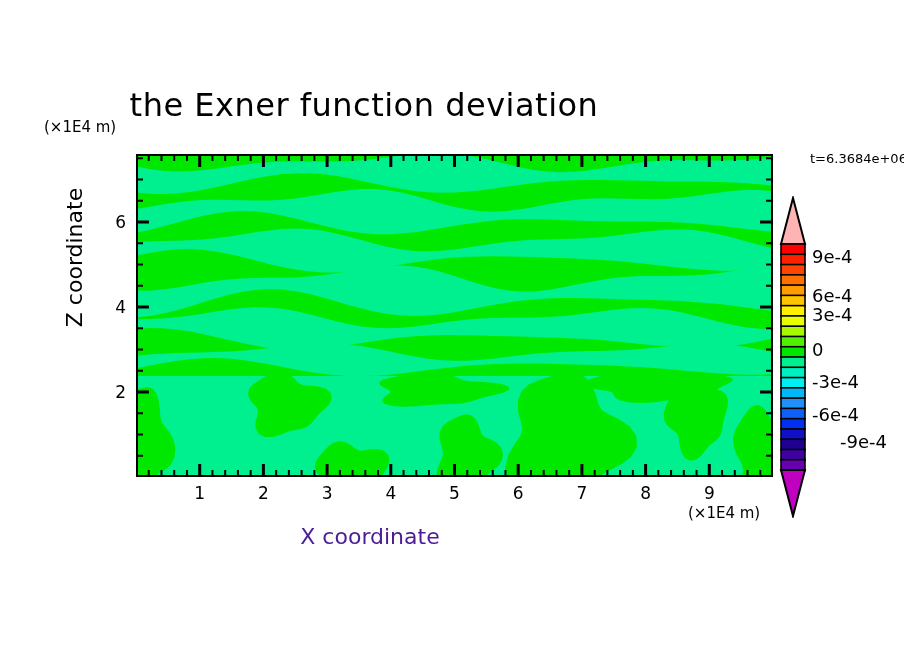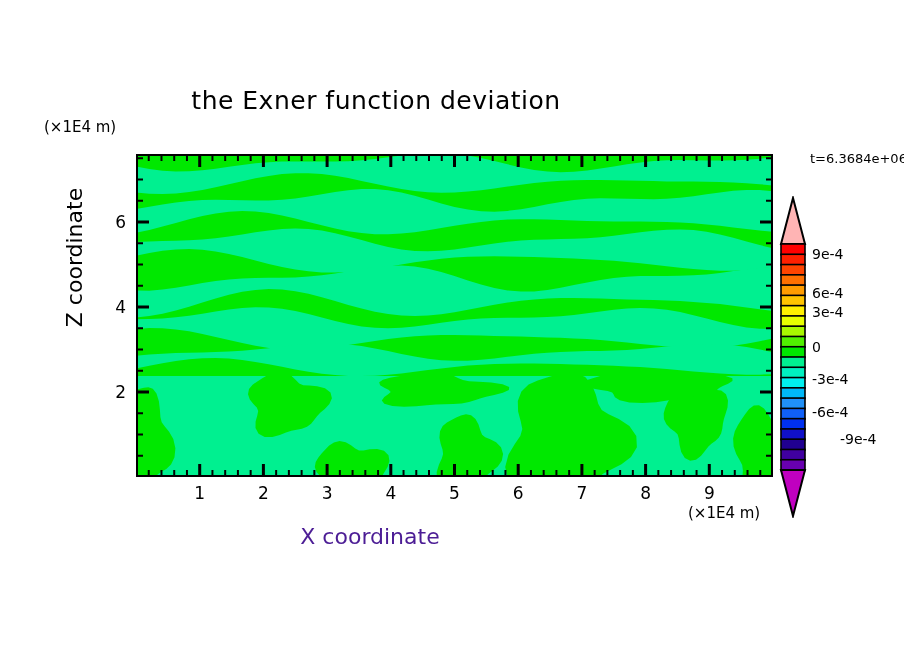--- a/index.html
+++ b/index.html
@@ -4,22 +4,22 @@
 <style>
   html,body{margin:0;padding:0;}
   body{
     width:904px;height:654px;background:#ffffff;
     font-family:"DejaVu Sans",sans-serif;position:relative;overflow:hidden;
   }
   #stage{position:absolute;left:0;top:0;width:904px;height:654px;}
   .abs{position:absolute;text-align:center;}
 
   #title{
-    left:12px;top:86px;width:728px;text-align:center;
-    font-size:25px;color:#000;letter-spacing:0.5px;white-space:nowrap;
+    left:0;top:86px;width:728px;text-align:center;
+    font-size:32px;color:#000;letter-spacing:0.5px;white-space:nowrap;
   }
   #unit-top{left:44px;top:118px;font-size:15px;color:#000;white-space:nowrap;}
   #unit-right{left:688px;top:504px;font-size:15px;color:#000;white-space:nowrap;}
   #tstamp{left:810px;top:151px;font-size:13px;color:#000;white-space:nowrap;}
 
   #xtitle{
     left:0;top:524px;width:740px;text-align:center;
     font-size:22px;color:#4c1d95;white-space:nowrap;
   }
   #ytitle{
@@ -34,21 +34,21 @@
     left:136px;top:154px;width:637px;height:323px;
     border:2px solid #000;box-sizing:border-box;pointer-events:none;
   }
 
   .tlab{position:absolute;font-size:17px;color:#000;white-space:nowrap;}
   .xlab{transform:translateX(-50%);}
   .ylab{transform:translateY(-50%);text-align:right;}
 
   #cbar{left:778px;top:196px;width:30px;height:322px;}
   #cbarsvg{display:block;width:30px;height:322px;}
-  .clab{position:absolute;font-size:14px;color:#000;white-space:nowrap;left:812px;}
+  .clab{position:absolute;font-size:18px;color:#000;white-space:nowrap;left:812px;}
 </style>
 </head>
 <body>
 
 <div id="stage">
 
   <div class="abs" id="title">the Exner function deviation</div>
 
   <div class="abs" id="unit-top">(×1E4 m)</div>
 

